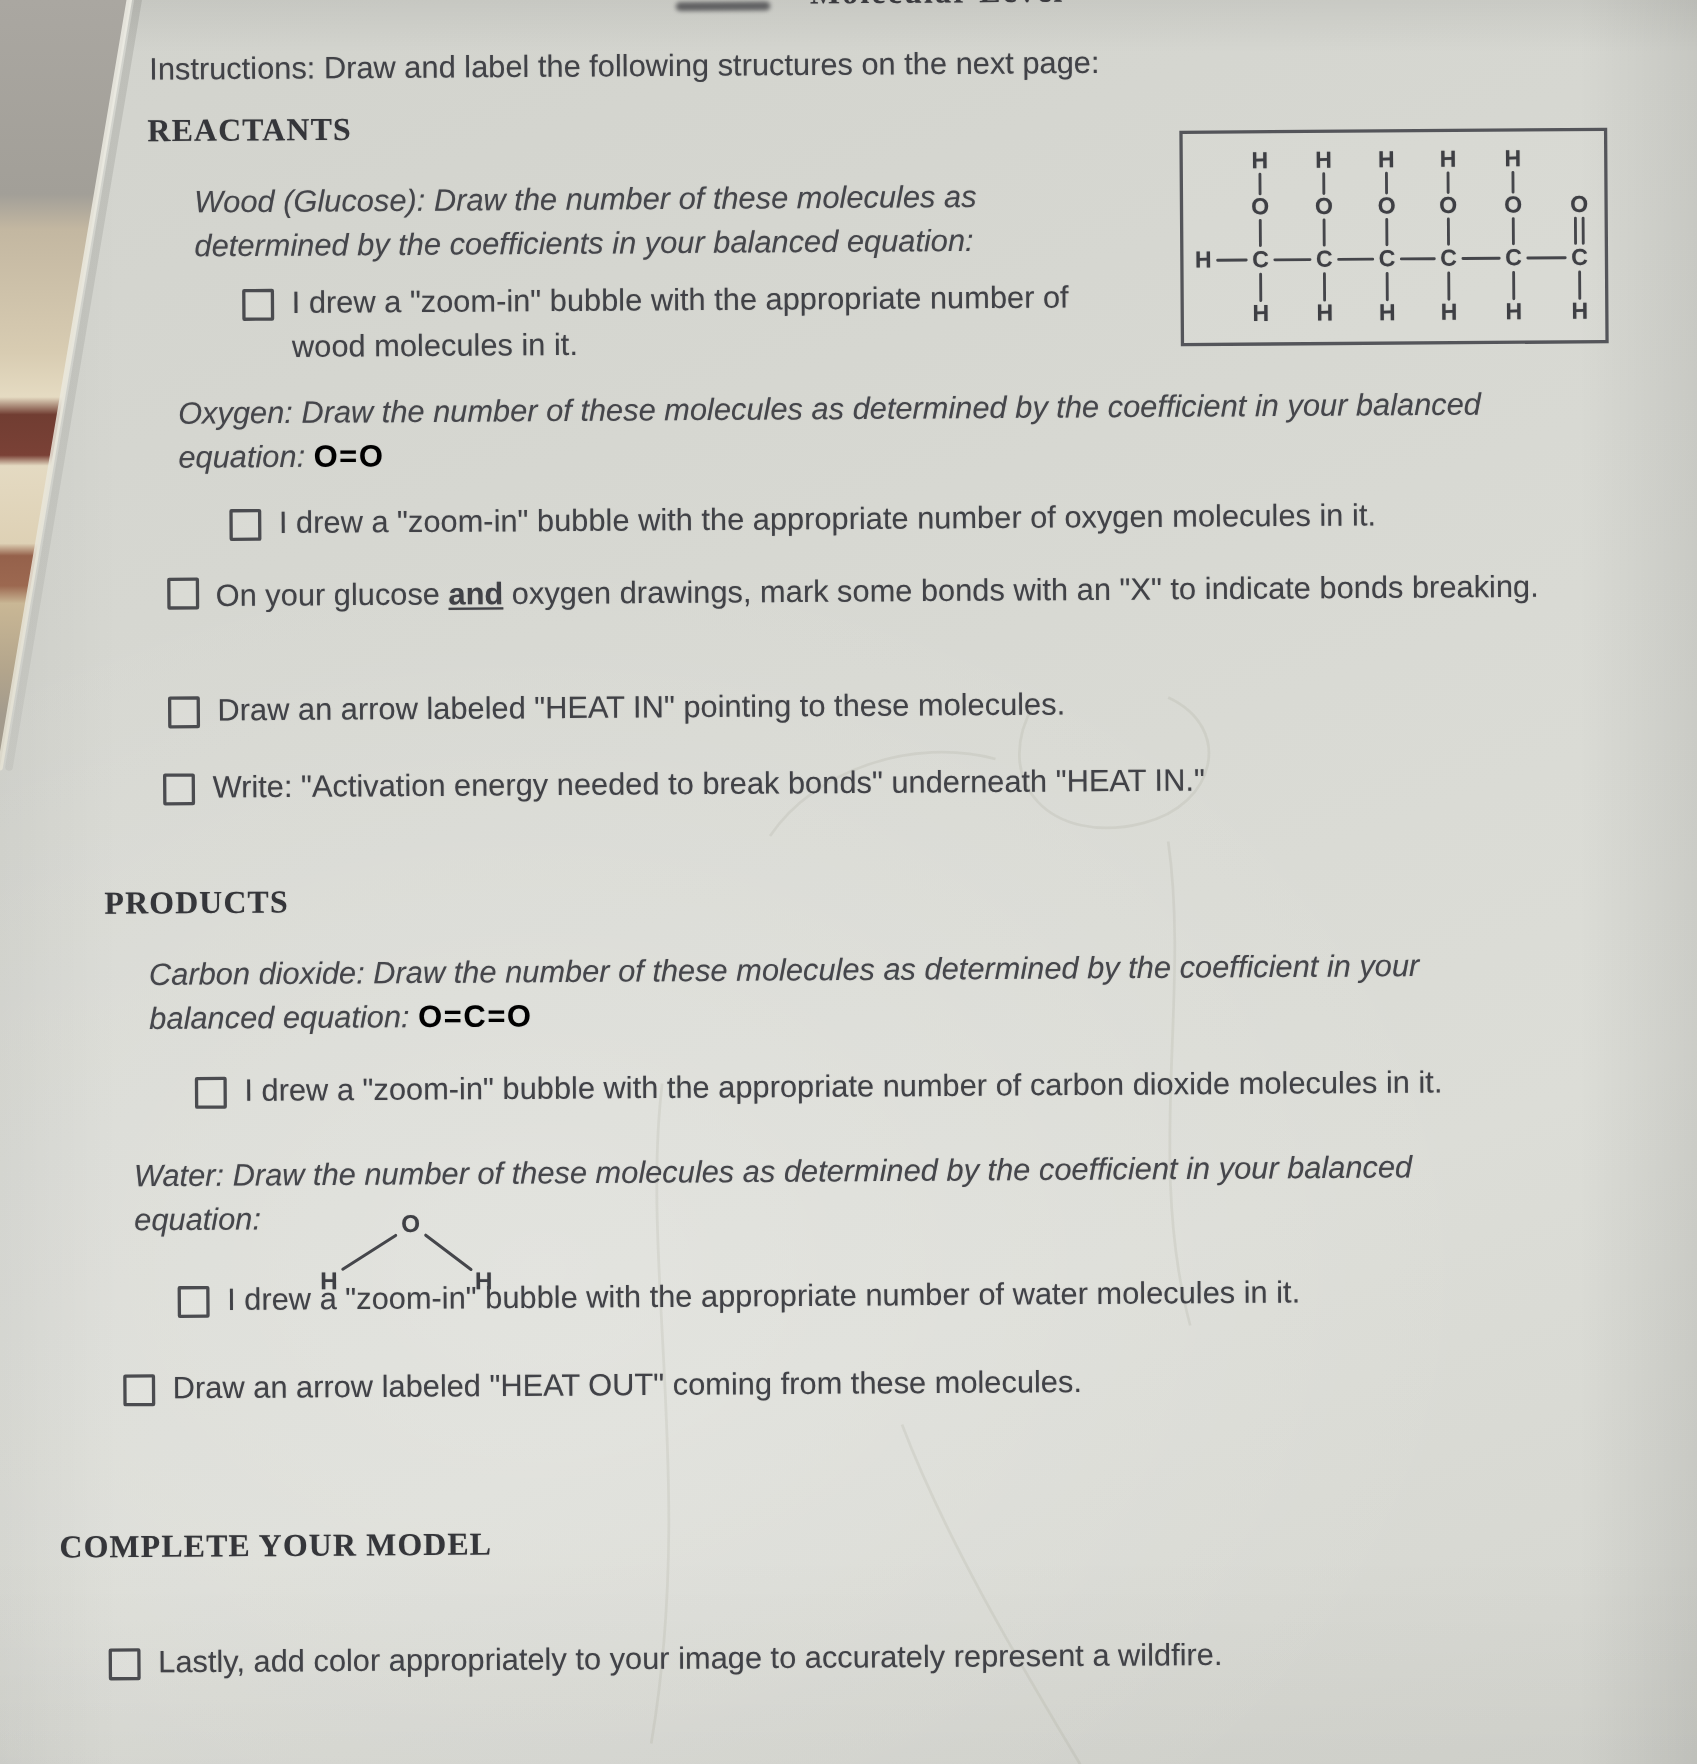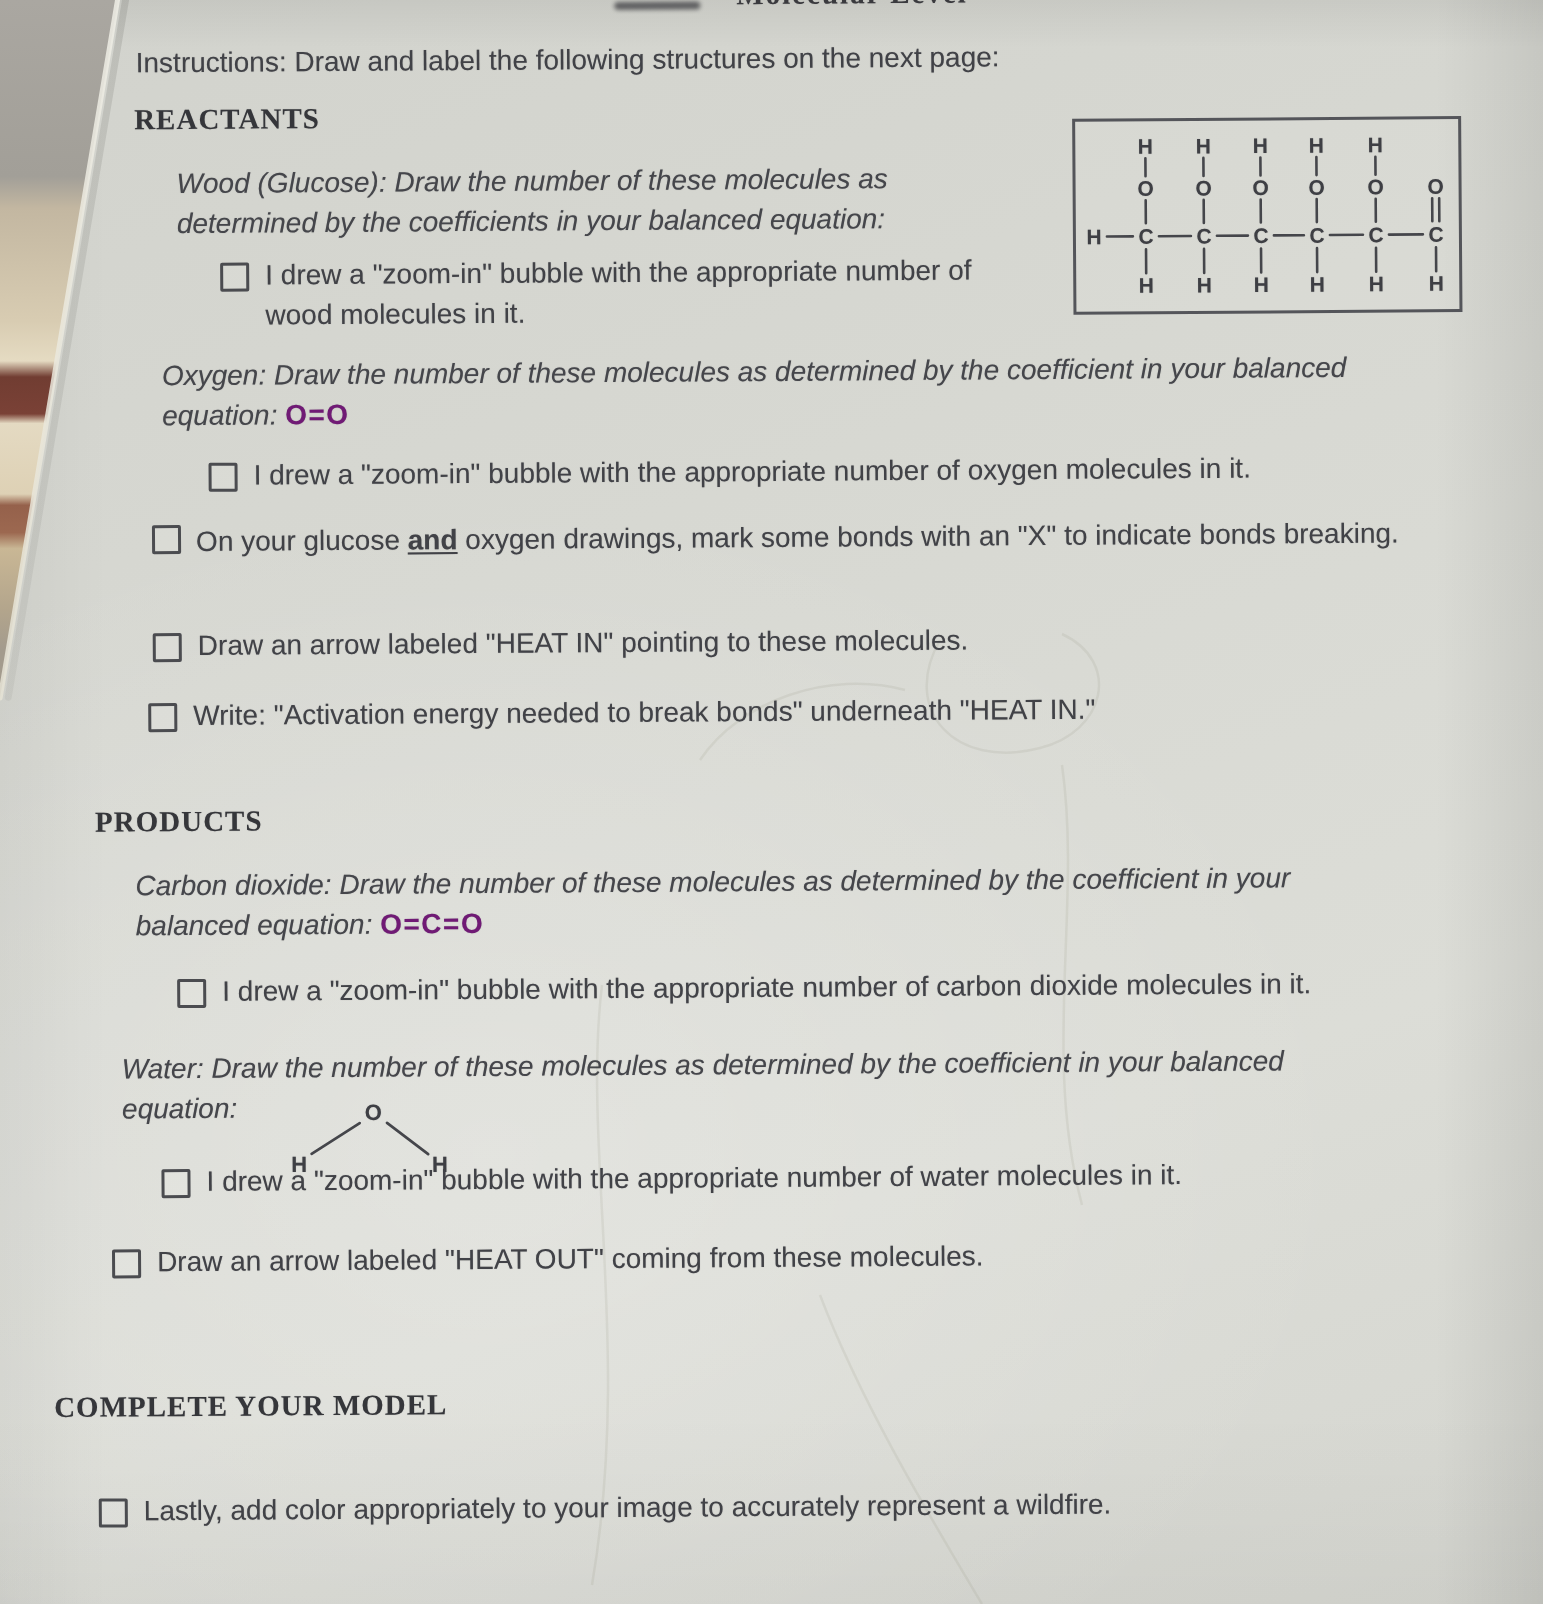--- a/index.html
+++ b/index.html
@@ -47,21 +47,21 @@
     transform:rotate(-0.4deg);transform-origin:760px 820px;
     text-shadow:0 0 1px rgba(65,66,71,0.35);
   }
   .block{position:absolute;font-size:28px;line-height:40px;}
   .prompt{font-style:italic;color:#45464b;}
   .prompt .pl{display:block;}
   .serif-h{
     position:absolute;font-family:"Liberation Serif",serif;font-weight:700;
     font-size:29px;letter-spacing:1px;color:#35363a;line-height:34px;
   }
-  .formula{font-weight:700;font-style:normal;letter-spacing:1.5px;color:#701a75;}
+  .formula{font-weight:700;font-style:normal;letter-spacing:1.5px;color:#000000;}
   .check-item{display:flex;gap:16px;align-items:flex-start;}
   .cb{
     width:23px;height:23px;border:3px solid #4b4c50;border-radius:2px;
     display:inline-block;flex:0 0 auto;margin-top:7px;background:rgba(255,255,255,0.10);
   }
   .cb-inline{display:inline-block;vertical-align:-3px;margin:0 15px 0 0;}
   .u{text-decoration:underline;text-underline-offset:3px;font-weight:bold;}
   .mol-box{
     position:absolute;left:1077px;top:121px;width:383px;height:190px;
     border:3px solid #54555a;background:rgba(255,255,255,0.05);

